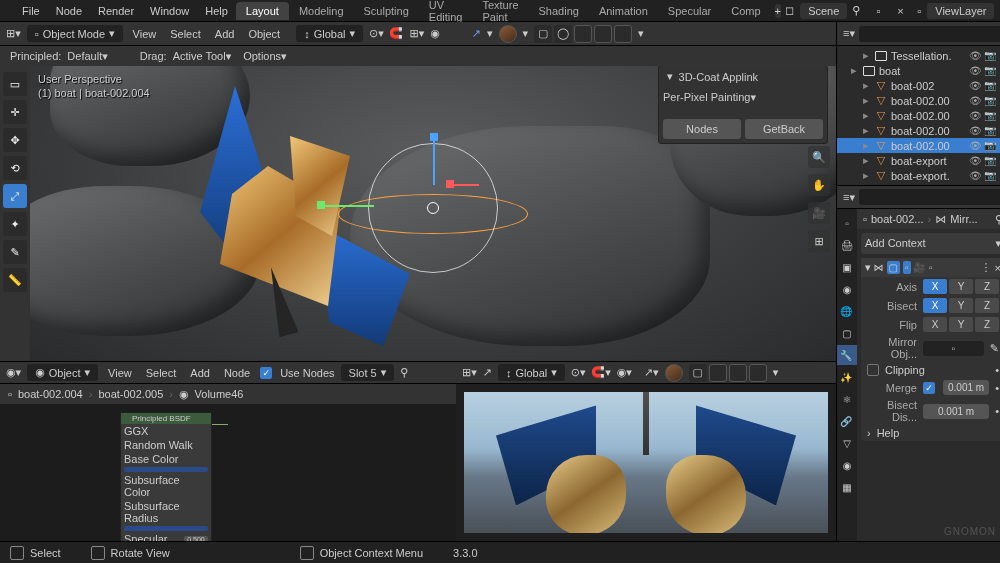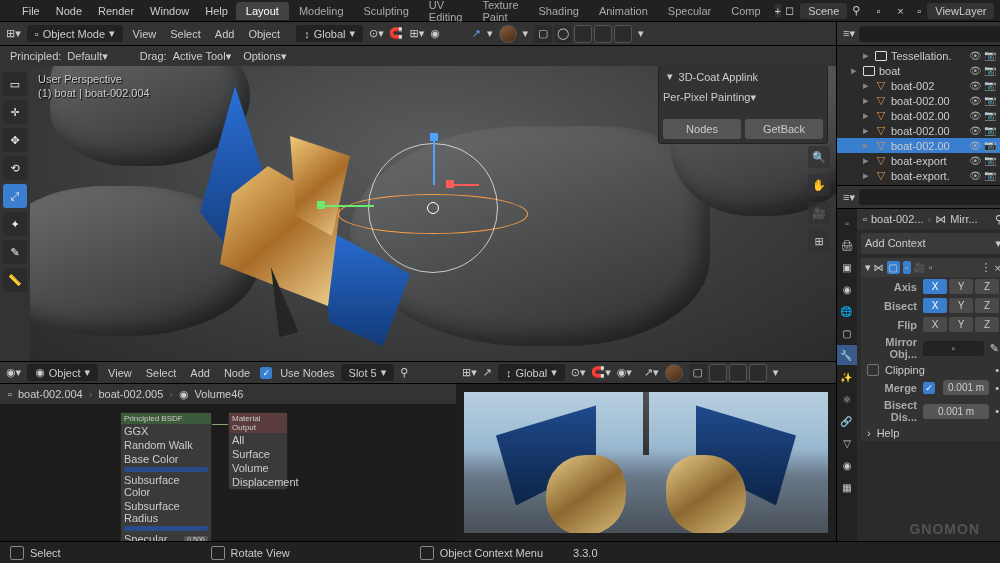--- a/index.html
+++ b/index.html
@@ -72,21 +72,21 @@
 .btn-row { display:flex; gap:4px; }
 .btn-row .btn { flex:1; }
 .bottom-split { height: 180px; display:flex; background:#1f1f1f; border-top:1px solid #000; }
 .node-area { flex: 1; background:#1c1c1c; position:relative; display:flex; flex-direction:column; min-width:0; }
 .preview-area { width: 380px; background:#1f1f1f; position:relative; display:flex; flex-direction:column; }
 .crumb { height:20px; background:#333; display:flex; align-items:center; padding:0 8px; gap:6px; }
 .crumb span.sep { color:#666; }
 .chk { width:12px; height:12px; background:#3a7ed0; border-radius:2px; display:inline-flex; align-items:center; justify-content:center; font-size:9px; color:#fff; margin-right:2px;}
 .nodebg { flex:1; position:relative; background:#1c1c1c; overflow:hidden; }
 .node-box { position:absolute; background:#3a3a3a; border:1px solid #222; border-radius:3px; font-size:8px; }
-.node-box .nh { background:#3c5a3c; padding:1px 3px; font-size:8px; }
+.node-box .nh { background:#3c5a3c; padding:1px 11px; font-size:8px; }
 .node-box .nrow { padding:1px 3px; display:flex; gap:2px; align-items:center; }
 .nval { background:#555; border-radius:2px; padding:0 2px; margin-left:auto; font-size:7px; min-width:24px; text-align:center;}
 .nslider{height:5px;background:#2a4a8a;margin:1px 3px;border-radius:2px;}
 .out-box .nh{background:#5a3c3c}
 .conn { position:absolute; border-top:1px solid #8aaa6a; }
 .prev-img { flex:1; margin:8px; background: linear-gradient(180deg,#b8d0e0 0%,#98b8d0 40%,#687888 60%,#495058 100%); position:relative; overflow:hidden;}
 .prev-ship{position:absolute;left:50%;top:45%;transform:translate(-50%,-50%);width:300px;height:180px;}
 .pw{position:absolute;background:linear-gradient(180deg,#1f4a8c,#0c2448);}
 .pw.l{left:0;top:40px;width:100px;height:100px;clip-path:polygon(0 30%,100% 0,100% 60%,20% 100%);}
 .pw.r{right:0;top:40px;width:100px;height:100px;clip-path:polygon(0 0,100% 30%,80% 100%,0 60%);}
@@ -114,26 +114,26 @@
 .prop-tabs { width:20px; background:#222; display:flex; flex-direction:column; gap:2px; padding:4px 0; }
 .prop-tab { width:20px;height:20px; display:flex; align-items:center; justify-content:center; cursor:pointer; font-size:10px;}
 .prop-tab.active{background:#3a5a8a;}
 .prop-body { flex:1; display:flex; flex-direction:column; }
 .prop-crumb{height:20px;background:#333;display:flex;align-items:center;padding:0 6px;gap:4px;font-size:10px;}
 .mod-add{margin:4px;padding:4px;background:#3a3a3a;border-radius:3px;text-align:left;cursor:pointer;display:flex;justify-content:space-between;}
 .mod-panel{margin:0 4px 4px 4px;background:#323232;border-radius:3px;}
 .mod-h{display:flex;align-items:center;gap:3px;padding:3px 4px;background:#3a3a3a;}
 .mod-h .ico{font-size:10px;}
 .mod-row{display:flex;align-items:center;gap:6px;padding:2px 6px;font-size:10px;}
-.mod-row .lbl{width:50px;text-align:right;color:#aaa;font-weight:bold;}
+.mod-row .lbl{width:50px;text-align:right;color:#aaa;}
 .axis-btns{display:flex;gap:2px;}
 .axis-btn{width:24px;padding:2px 0;text-align:center;background:#4a4a4a;border-radius:2px;cursor:pointer;font-size:10px;}
 .axis-btn.on{background:#3a7ed0;color:#fff;}
 .numfield{flex:1;background:#555;border-radius:3px;padding:2px 4px;text-align:center;font-size:10px;}
-.corner-watermark{position:absolute;right:20px;bottom:26px;font-size:14px;font-weight:700;color:rgba(200,200,200,.25);letter-spacing:1px;}
+.corner-watermark{position:absolute;right:4px;bottom:26px;font-size:10px;font-weight:400;color:rgba(200,200,200,.25);letter-spacing:1px;}
 </style>
 </head>
 <body>
 
 <div class="menubar">
   <div class="logo"></div>
   <div class="menu-item">File</div>
   <div class="menu-item">Node</div>
   <div class="menu-item">Render</div>
   <div class="menu-item">Window</div>
@@ -324,27 +324,20 @@
                 <div class="nrow">
                   <span>Subsurface Radius</span>
                 </div>
                 <div class="nslider"></div>
                 <div class="nrow">
                   <span>Specular</span>
                   <span class="nval">0.500</span>
                 </div>
               </div>
           </div>
-          <div class="node-box out-box" style="left:228px;top:8px;width:60px;">
-            <div class="nh">Material Output</div>
-            <div class="nrow">All</div>
-            <div class="nrow">Surface</div>
-            <div class="nrow">Volume</div>
-            <div class="nrow">Displacement</div>
-          </div>
           <div class="conn" style="left:212px;top:20px;width:16px;"></div>
         </div>
       </div>
 
       <div class="preview-area">
         <div class="toolbar" style="height:22px">
           <span>⊞▾</span>
           <span>↗</span>
           <div class="dropdown">
               <span>↕</span>
@@ -570,21 +563,21 @@
       </div>
     </div>
   </div>
 </div>
 
 <div class="statusbar">
   <div class="sb-item">
       <span class="ico"></span>
       <span>Select</span>
     </div>
-  <div class="sb-item" style="margin-left:120px">
+  <div class="sb-item" style="">
       <span class="ico"></span>
       <span>Rotate View</span>
     </div>
   <div class="sb-item" style="margin-left:100px">
       <span class="ico"></span>
       <span>Object Context Menu</span>
     </div>
   <div class="spacer"></div>
   <span>3.3.0</span>
 </div>

